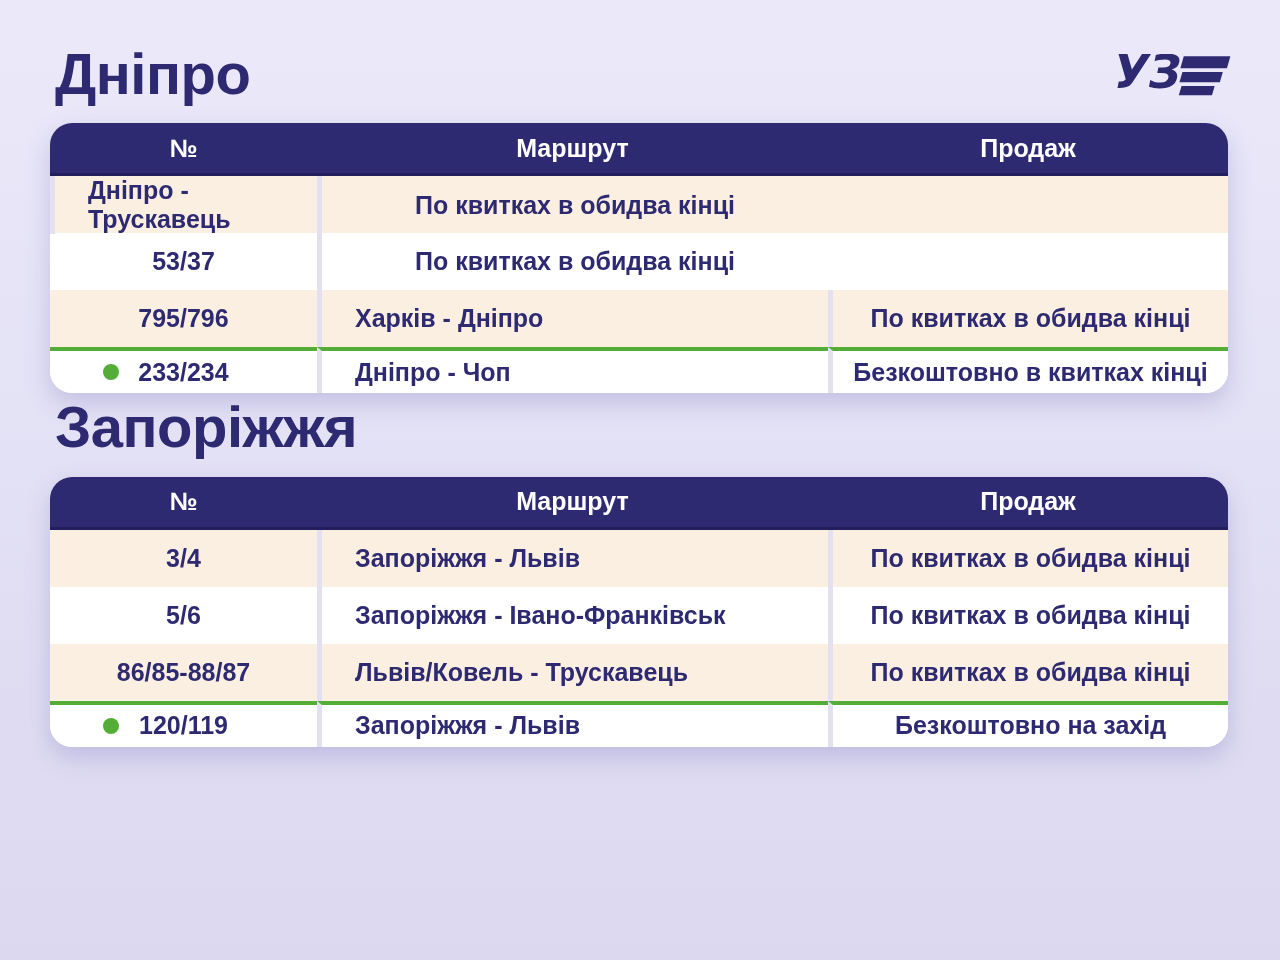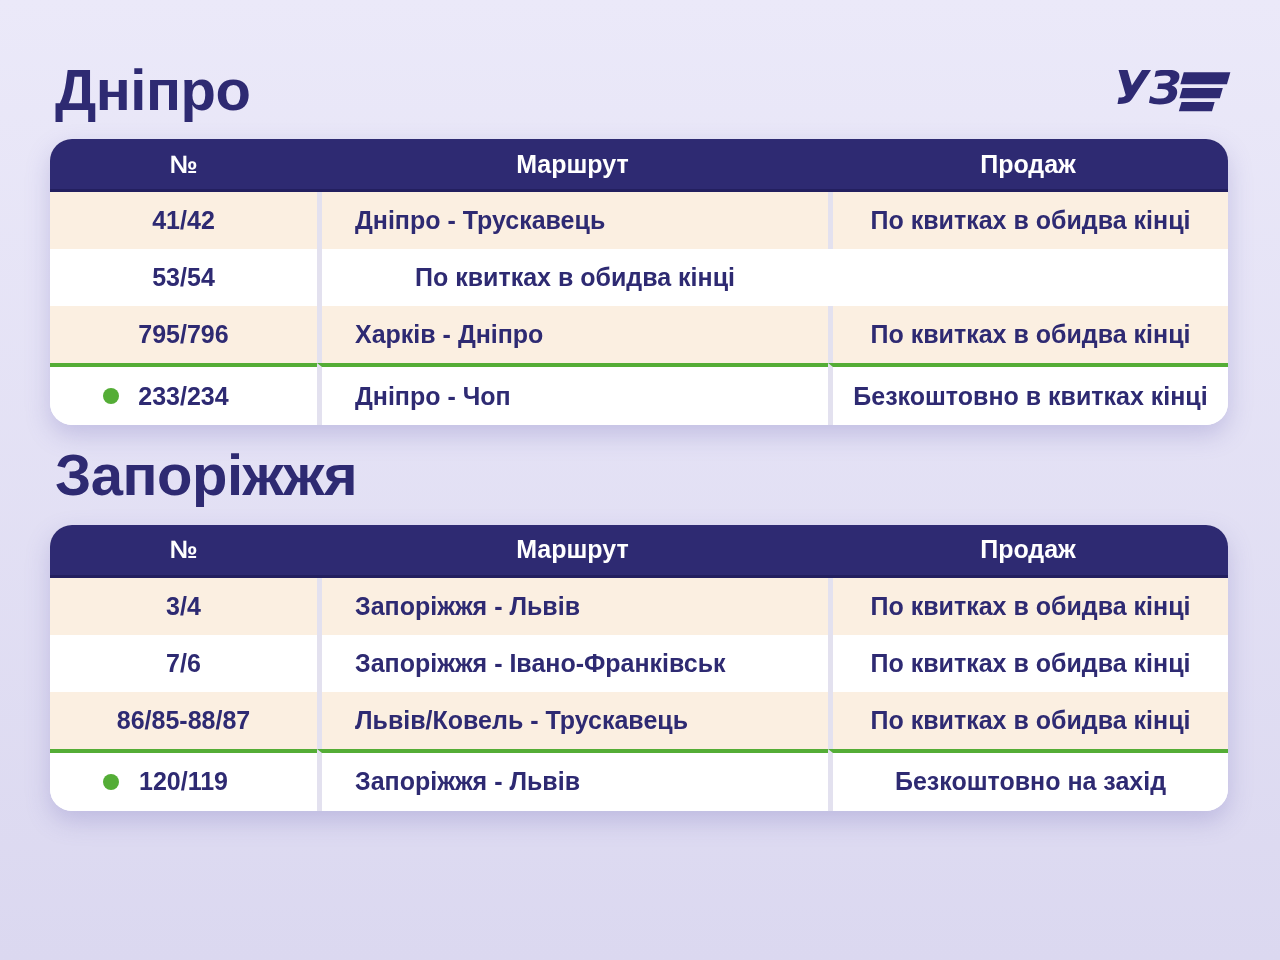--- a/index.html
+++ b/index.html
@@ -15,39 +15,39 @@
   html,body{width:1280px;height:960px;overflow:hidden;}
   body{
     font-family:"Liberation Sans","DejaVu Sans",sans-serif;
     background:linear-gradient(180deg,var(--bg_top) 0%,var(--bg_bottom) 100%);
     position:relative;
   }
   .page{position:relative;width:1280px;height:960px;padding:0 50px;}
   .logo{position:absolute;top:54px;right:48px;}
   .section-title{
     font-size:58px;line-height:1.18;font-weight:bold;color:var(--navy);
-    letter-spacing:-0.5px;margin-left:5px;margin-top:16px;
+    letter-spacing:-0.5px;margin-left:5px;
   }
   .title-1{padding-top:40px;}
   .title-2{}
   .card{
     margin-top:15px;width:1178px;border-radius:22px;overflow:hidden;
     background:#ffffff;box-shadow:0 10px 24px var(--shadow);
   }
   .thead{
     display:grid;grid-template-columns:267px 511px 1fr;height:53px;
     background:var(--navy);border-bottom:3px solid rgba(15,12,60,0.35);
   }
   .th{
     display:flex;align-items:center;justify-content:center;
     color:#ffffff;font-size:25px;font-weight:bold;
   }
   .row{display:grid;grid-template-columns:267px 511px 1fr;height:57px;background:#ffffff;}
   .row.odd{background:var(--cream);}
-  .row.highlight{height:62px;}
+  .row.highlight{height:46px;}
   .row.highlight .cell{border-top:4px solid var(--green);}
   .cell{
     display:flex;align-items:center;justify-content:center;
     color:var(--navy);font-size:25px;font-weight:bold;position:relative;
   }
   .cell.route{justify-content:flex-start;padding-left:33px;}
   .cell.route,.cell.sale{border-left:5px solid var(--divider);}
   .dot{
     position:absolute;left:53px;top:50%;margin-top:-8px;width:16px;height:16px;
     border-radius:50%;background:var(--green);display:none;
@@ -72,26 +72,25 @@
     <h1 class="section-title title-1">Дніпро</h1>
 
     <div class="card">
       <div class="thead">
         <div class="th">№</div>
         <div class="th">Маршрут</div>
         <div class="th">Продаж</div>
       </div>
 
       <div class="row odd">
-        <div class="cell num">41/42</div>
         <div class="cell route">Дніпро - Трускавець</div>
         <div class="cell sale">По квитках в обидва кінці</div>
       </div>
       <div class="row">
-        <div class="cell num">53/54</div>
+        <div class="cell num">53/37</div>
         <div class="cell sale">По квитках в обидва кінці</div>
       </div>
       <div class="row odd">
         <div class="cell num">795/796</div>
         <div class="cell route">Харків - Дніпро</div>
         <div class="cell sale">По квитках в обидва кінці</div>
       </div>
       <div class="row highlight">
         <div class="cell num">
           <span class="dot"></span>
@@ -112,21 +111,21 @@
         <div class="th">Маршрут</div>
         <div class="th">Продаж</div>
       </div>
 
       <div class="row odd">
         <div class="cell num">3/4</div>
         <div class="cell route">Запоріжжя - Львів</div>
         <div class="cell sale">По квитках в обидва кінці</div>
       </div>
       <div class="row">
-        <div class="cell num">7/6</div>
+        <div class="cell num">5/6</div>
         <div class="cell route">Запоріжжя - Івано-Франківськ</div>
         <div class="cell sale">По квитках в обидва кінці</div>
       </div>
       <div class="row odd">
         <div class="cell num">86/85-88/87</div>
         <div class="cell route">Львів/Ковель - Трускавець</div>
         <div class="cell sale">По квитках в обидва кінці</div>
       </div>
       <div class="row highlight">
         <div class="cell num">

